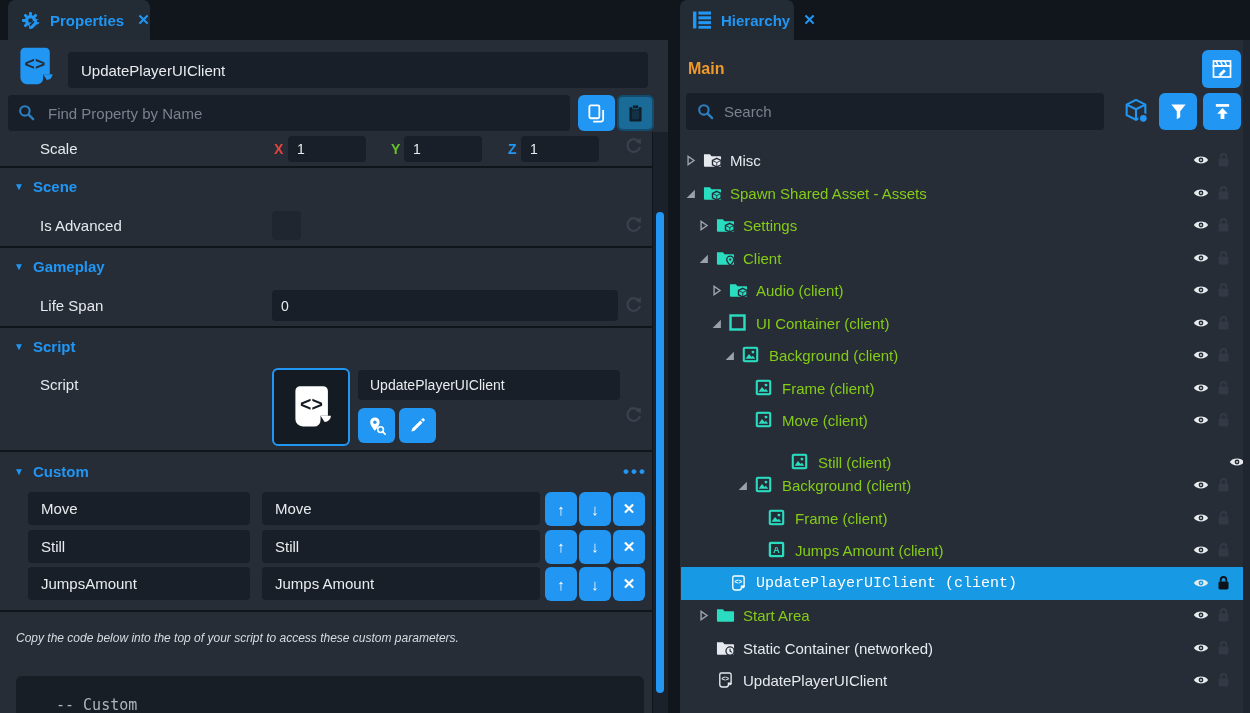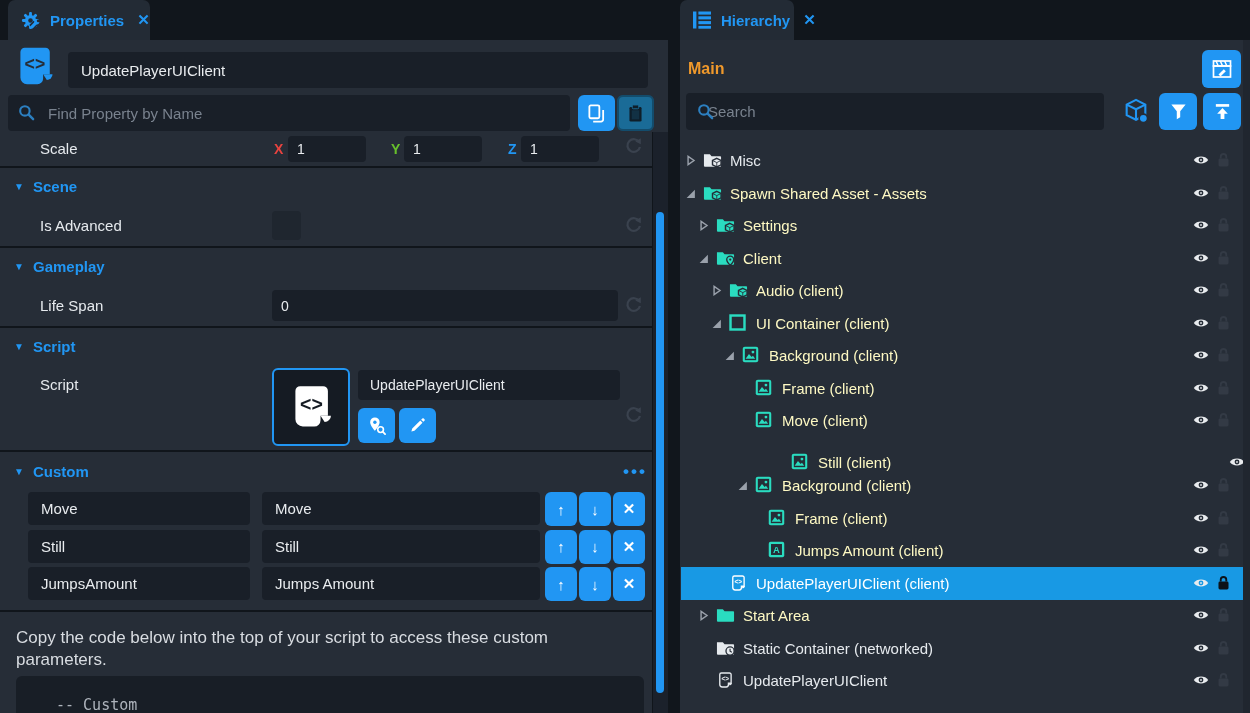--- a/index.html
+++ b/index.html
@@ -21,37 +21,37 @@
        align-items:center;justify-content:center;cursor:pointer;padding:0;}
   .btn.dark{background:#1a6b97;box-shadow:inset 0 0 0 2px rgba(10,20,30,.35);}
   .lbl{position:absolute;color:#e6eaee;font-size:15px;}
   .sec-tri{position:absolute;color:#2196f3;font-size:10px;}
   .sec-title{position:absolute;color:#2196f3;font-size:15px;font-weight:bold;}
   .hr{position:absolute;left:0;width:100%;height:2px;background:#10151b;}
   .reset{position:absolute;color:#3a424e;}
   .axis{position:absolute;font-size:14px;font-weight:bold;}
   .checkbox{position:absolute;width:29px;height:29px;background:#1f262f;border-radius:4px;cursor:pointer;}
   .dots{position:absolute;color:#2196f3;font-size:17px;font-weight:bold;letter-spacing:2px;cursor:pointer;}
-  .footer-note{position:absolute;color:#d8dce1;font-size:17px;line-height:22px;}
+  .footer-note{position:absolute;color:#d8dce1;font-size:12px;line-height:22px;font-style:italic;}
   .codeblock{position:absolute;background:#181e26;border-radius:6px;}
   .code{position:absolute;left:40px;top:20px;color:#aeb4bc;font-family:"DejaVu Sans Mono",monospace;font-size:15px;white-space:pre;}
   .track{position:absolute;background:#1b212b;border-left:1px solid #10151b;}
   .thumb{position:absolute;background:#2196f3;border-radius:4px;}
   
   .scene-name{position:absolute;color:#f0992b;font-size:16px;font-weight:bold;}
   .tree-row{position:absolute;left:1px;width:562px;height:33px;--rowbg:#262d37;cursor:pointer;}
   .tree-row.selected{background:#1899e4;--rowbg:#1899e4;}
   .tree-row span{position:absolute;display:flex;align-items:center;}
   .tree-arrow{top:11px;}
   .tree-icon{top:7px;}
   .tree-icon.teal{color:#2adcc0;}
   .tree-icon.plain{color:#e6eaee;}
   .tree-row.selected .tree-icon{color:#ffffff;}
   .tree-label{top:0;height:33px;font-size:15px;white-space:nowrap;}
-  .tree-label.teal{color:#fef9c3;}
+  .tree-label.teal{color:#84cc16;}
   .tree-label.plain{color:#e6eaee;}
   .tree-row.selected .tree-label{color:#ffffff;}
   .tree-eye{top:10px;color:#e8ebee;}
   .tree-lock{top:8px;color:#333a45;}
   .tree-row.selected .tree-lock.locked{color:#0d1319;}
   .custom-row{position:absolute;left:0;width:100%;height:34px;}
   .cbtn{position:absolute;top:0;width:32px;height:34px;background:#2196f3;border:none;border-radius:6px;
         color:#fff;font-weight:bold;font-size:15px;display:flex;align-items:center;justify-content:center;cursor:pointer;}
   .icon-wrap{display:flex;align-items:center;justify-content:center;}
 </style>
@@ -260,21 +260,21 @@
       <span class="icon-wrap">
         <svg viewBox="0 0 22 22" width="22" height="22">
           <rect x="2.5" y="3" width="17" height="5" fill="none" stroke="#fff" stroke-width="1.7"></rect>
           <path d="M5 3 L7.3 8 M9.3 3 L11.6 8 M13.6 3 L15.9 8" stroke="#fff" stroke-width="1.5"></path>
           <rect x="2.5" y="8" width="17" height="11" fill="none" stroke="#fff" stroke-width="1.7"></rect>
           <path d="M7.5 16.5 L12.8 11.2 L14.8 13.2 L9.5 18.5 Z" fill="#fff"></path>
         </svg>
       </span>
     </button>
 
-    <input class="field" style="left: 6px; top: 53px; width: 418px; height: 37px; padding-left: 22px;" placeholder="Search">
+    <input class="field" style="left: 6px; top: 53px; width: 418px; height: 37px; padding-left: 38px;" placeholder="Search">
     <span class="abs icon-wrap" style="left:17px;top:63px;color:#2c7fc0;">
       <svg viewBox="0 0 18 18" width="17" height="17">
           <circle cx="7.3" cy="7.3" r="5" fill="none" stroke="currentColor" stroke-width="2.2"></circle>
           <line x1="11.3" y1="11.3" x2="16" y2="16" stroke="currentColor" stroke-width="2.6" stroke-linecap="round"></line>
         </svg>
     </span>
 
     <span class="abs icon-wrap" style="left:442px;top:57px;">
       <svg viewBox="0 0 24 24" width="28" height="28">
         <g stroke="#2196f3" stroke-width="1.8" fill="none">
@@ -646,21 +646,21 @@
           </span>
         </div>
         <div class="tree-row selected" style="top: 422.5px;">
           <span class="tree-icon plain" style="left: 48px;">
             <svg viewBox="0 0 20 20" width="18" height="18">
               <path d="M6 2.2 H15 A1.8 1.8 0 0 1 16.8 4 V13.6 H13.8 V15.4 A2.4 2.4 0 0 1 11.4 17.8 H6.9 A2.7 2.7 0 0 1 4.2 15.1 V4 A1.8 1.8 0 0 1 6 2.2 Z" fill="none" stroke="currentColor" stroke-width="1.5"></path>
               <path d="M13.8 13.6 H17.6 A2.4 2.4 0 0 1 15.2 16" fill="currentColor"></path>
               <text x="10.4" y="11.6" font-size="7.2" font-weight="bold" text-anchor="middle" fill="currentColor">&lt;&gt;</text>
             </svg>
           </span>
-          <span class="tree-label plain" style="left: 75px;">UpdatePlayerUIClient (client)</span>
+          <span class="tree-label plain" style="left: 75px; font-family: Liberation Mono, monospace;">UpdatePlayerUIClient (client)</span>
           <span class="tree-eye" style="left: 512px;">
             <svg viewBox="0 0 20 14" width="16" height="12">
               <path d="M1 7 C4.5 1.2 15.5 1.2 19 7 C15.5 12.8 4.5 12.8 1 7 Z" fill="#e8ebee"></path>
               <circle cx="10" cy="7" r="3" style="fill:var(--rowbg,#262d37)"></circle>
               <circle cx="10" cy="7" r="1.1" fill="#e8ebee"></circle>
             </svg>
           </span>
           <span class="tree-lock locked" style="left: 536px;">
             <svg viewBox="0 0 14 17" width="13" height="16">
               <path d="M4 7 V5 a3 3 0 0 1 6 0 V7" fill="none" stroke="currentColor" stroke-width="2"></path>

